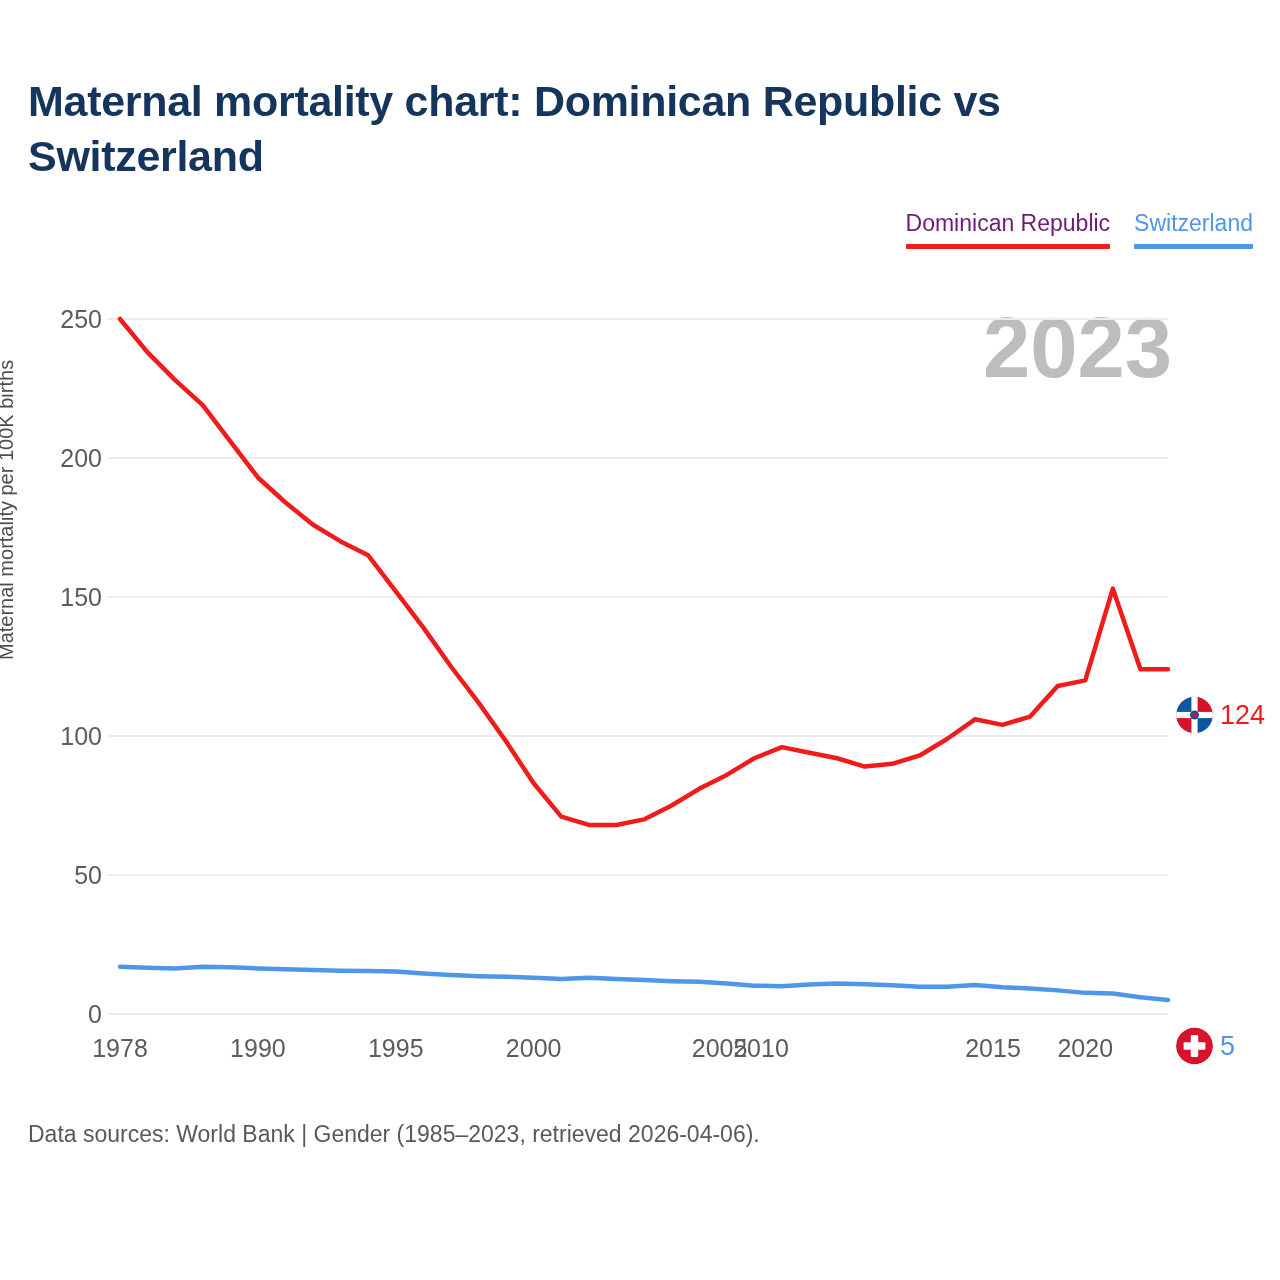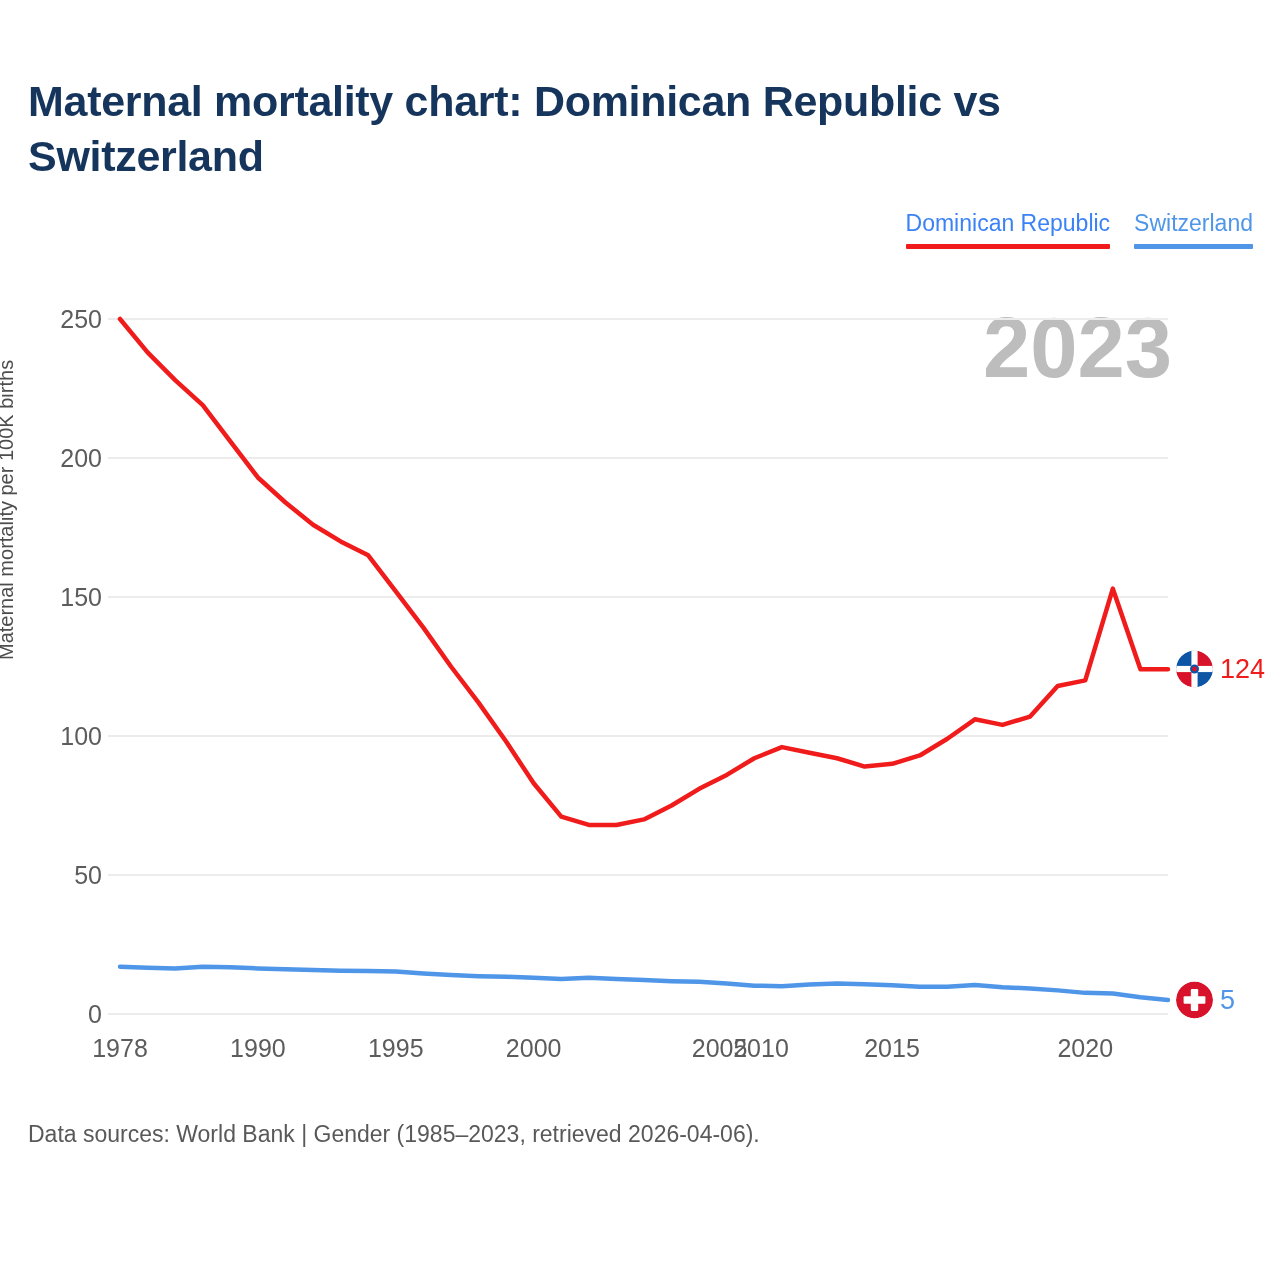--- a/index.html
+++ b/index.html
@@ -47,21 +47,21 @@
   .legend-label {
     font-size: 23px;
     line-height: 1;
     padding-bottom: 9px;
     white-space: nowrap;
   }
   .legend-rule {
     height: 5px;
     border-radius: 1px;
   }
-  #legend-dr .legend-label { color: #3b82f6; }
+  #legend-dr .legend-label { color: #701a75; }
   #legend-ch .legend-label { color: #4f96e8; text-align: right; }
 
   #plot {
     position: absolute;
     left: 0;
     top: 0;
     width: 1280px;
     height: 1280px;
   }
   .ytick-label {
@@ -99,20 +99,21 @@
     color: #bdbdbd;
     letter-spacing: 0px;
     line-height: 1;
   }
   .endpoint {
     position: absolute;
     display: flex;
     align-items: center;
     gap: 7px;
     transform: translateY(-50%);
+    margin-top: 46px;
   }
   .badge {
     width: 37px;
     height: 37px;
     border-radius: 50%;
     overflow: hidden;
     position: relative;
     flex: 0 0 auto;
   }
   .endpoint-value {
@@ -172,21 +173,21 @@
         <div class="ytick-label" style="top: 458px;">200</div>
         <div class="ytick-label" style="top: 319px;">250</div>
       </div>
     <div id="xtick-layer">
         <div class="xtick-label" style="left: 120px;">1978</div>
         <div class="xtick-label" style="left: 257.895px;">1990</div>
         <div class="xtick-label" style="left: 395.789px;">1995</div>
         <div class="xtick-label" style="left: 533.684px;">2000</div>
         <div class="xtick-label" style="left: 671.579px; margin-left: 48px;">2005</div>
         <div class="xtick-label" style="left: 761px; text-align: right;">2010</div>
-        <div class="xtick-label" style="left: 892px;">2015</div>
+        <div class="xtick-label" style="left: 993px;">2015</div>
         <div class="xtick-label" style="left: 1085.26px;">2020</div>
       </div>
 
     <div class="endpoint" id="endpoint-dr" style="left: 1176px; top: 669.28px;">
       <span class="badge">
         <svg viewBox="0 0 36 36" width="37" height="37">
           <clipPath id="clipdr">
               <circle cx="18" cy="18" r="18"></circle>
             </clipPath>
           <g clip-path="url(#clipdr)">

